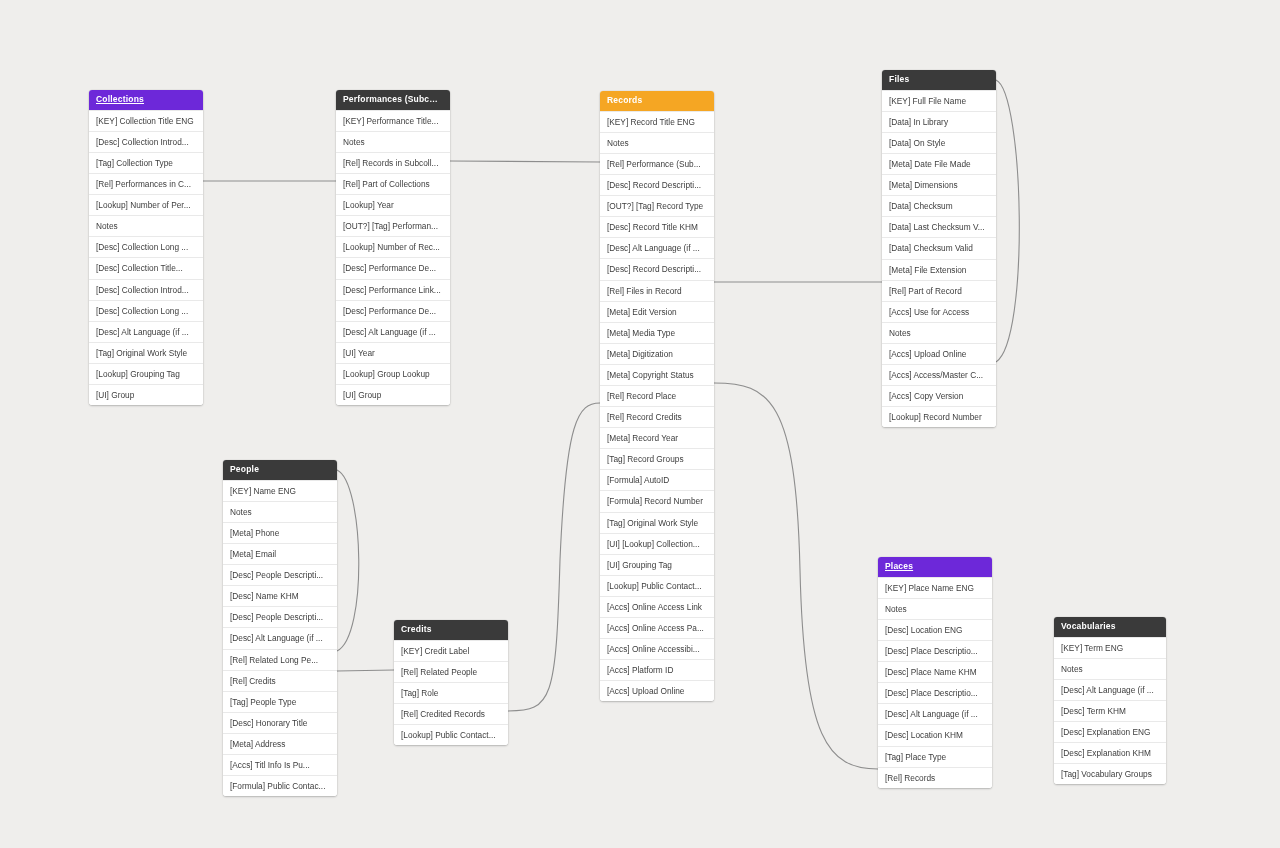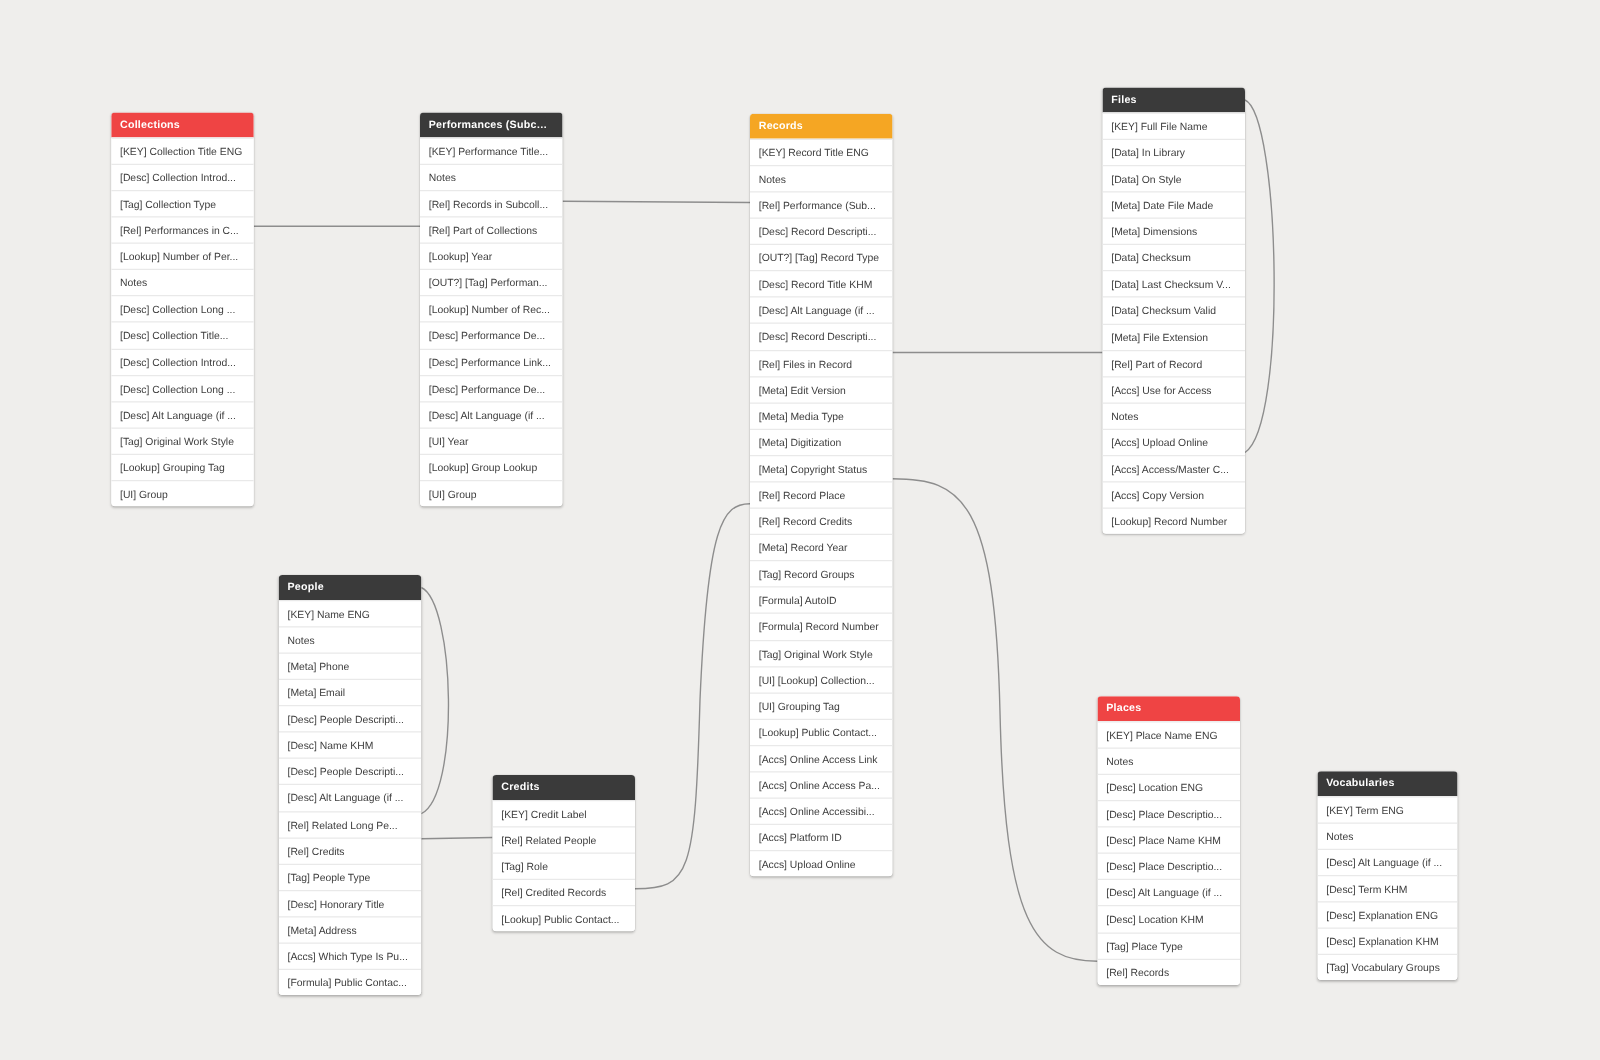--- a/index.html
+++ b/index.html
@@ -42,21 +42,21 @@
     letter-spacing: 0.2px;
     color: #ffffff;
     padding: 5px 7px 5px 7px;
     line-height: 1.15;
     white-space: nowrap;
     overflow: hidden;
     text-overflow: ellipsis;
     background: #3a3a3a;
   }
   .table-header.dark   { background: #3a3a3a; }
-  .table-header.pink   { background: #ef4444; }
+  .table-header.pink   { background: #6d28d9; text-decoration: underline; }
   .table-header.orange { background: #f5a623; }
 
   .field-row {
     font-size: 8.3px;
     color: #3d3d3d;
     padding: 0 7px;
     height: 20.1px;
     line-height: 20.1px;
     border-top: 1px solid #e9e9e9;
     white-space: nowrap;
@@ -175,21 +175,21 @@
         <div class="field-row" title="[Meta] Email">[Meta] Email</div>
         <div class="field-row" title="[Desc] People Descripti...">[Desc] People Descripti...</div>
         <div class="field-row" title="[Desc] Name KHM">[Desc] Name KHM</div>
         <div class="field-row" title="[Desc] People Descripti...">[Desc] People Descripti...</div>
         <div class="field-row" title="[Desc] Alt Language (if ...">[Desc] Alt Language (if ...</div>
         <div class="field-row" title="[Rel] Related Other Pe...">[Rel] Related Long Pe...</div>
         <div class="field-row" title="[Rel] Credits">[Rel] Credits</div>
         <div class="field-row" title="[Tag] People Type">[Tag] People Type</div>
         <div class="field-row" title="[Desc] Honorary Title">[Desc] Honorary Title</div>
         <div class="field-row" title="[Meta] Address">[Meta] Address</div>
-        <div class="field-row" title="[Accs] Which Info Is Pu...">[Accs] Which Type Is Pu...</div>
+        <div class="field-row" title="[Accs] Which Info Is Pu...">[Accs] Titl Info Is Pu...</div>
         <div class="field-row" title="[Formula] Public Contac...">[Formula] Public Contac...</div>
       </div>
       <div class="table-node" style="left: 394px; top: 620px; width: 114px;">
         <div class="table-header dark">Credits</div>
         <div class="field-row" title="[KEY] Credit Label">[KEY] Credit Label</div>
         <div class="field-row" title="[Rel] Related People">[Rel] Related People</div>
         <div class="field-row" title="[Tag] Role">[Tag] Role</div>
         <div class="field-row" title="[Rel] Credited Records">[Rel] Credited Records</div>
         <div class="field-row" title="[Lookup] Public Contact...">[Lookup] Public Contact...</div>
       </div>

